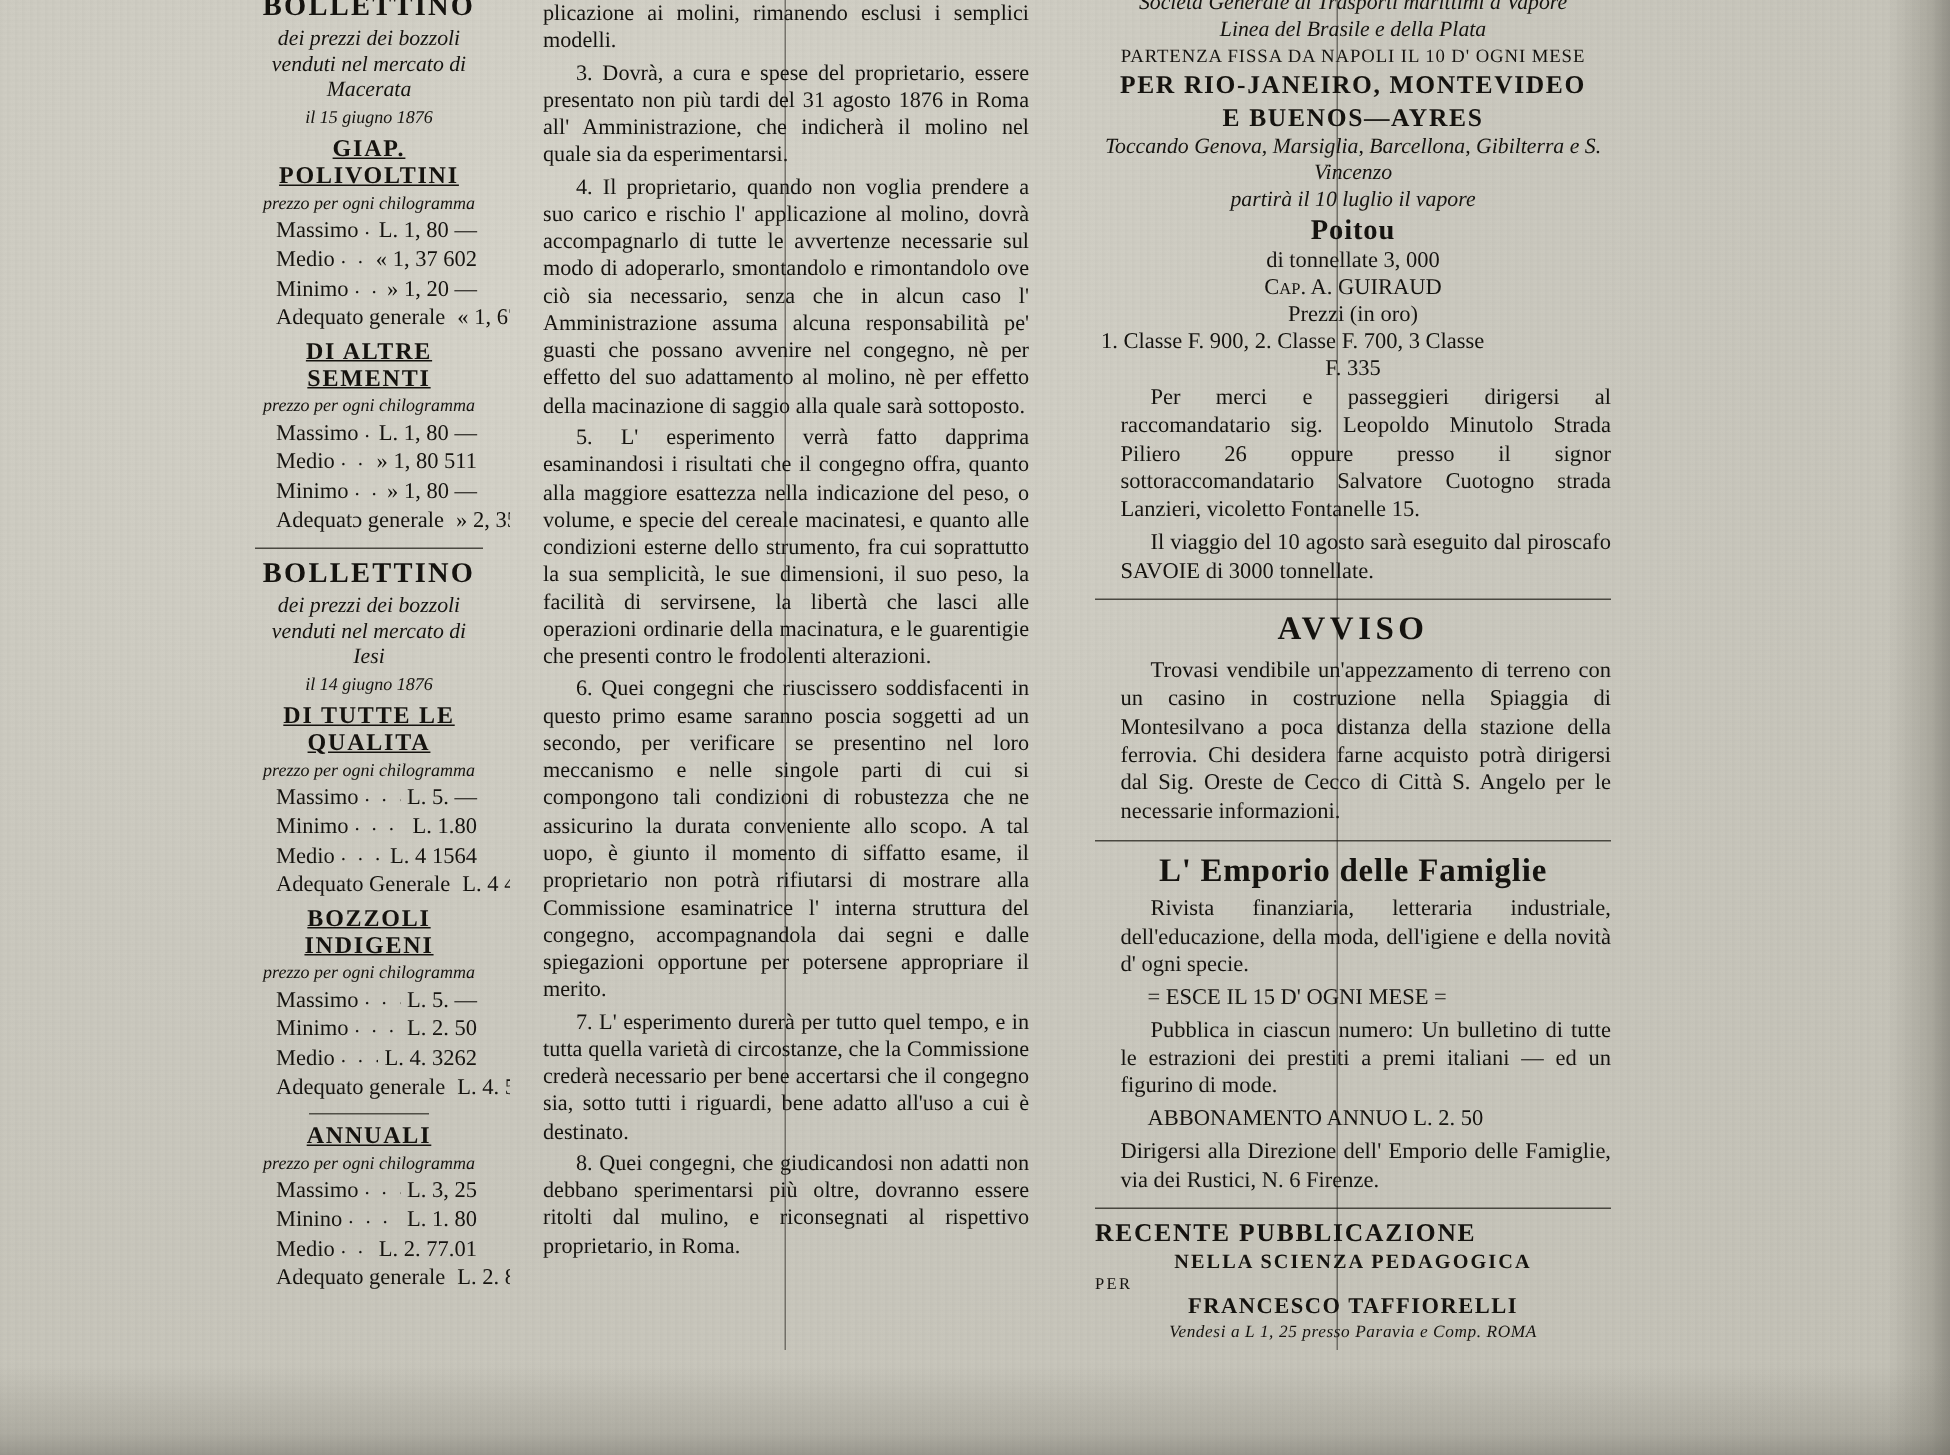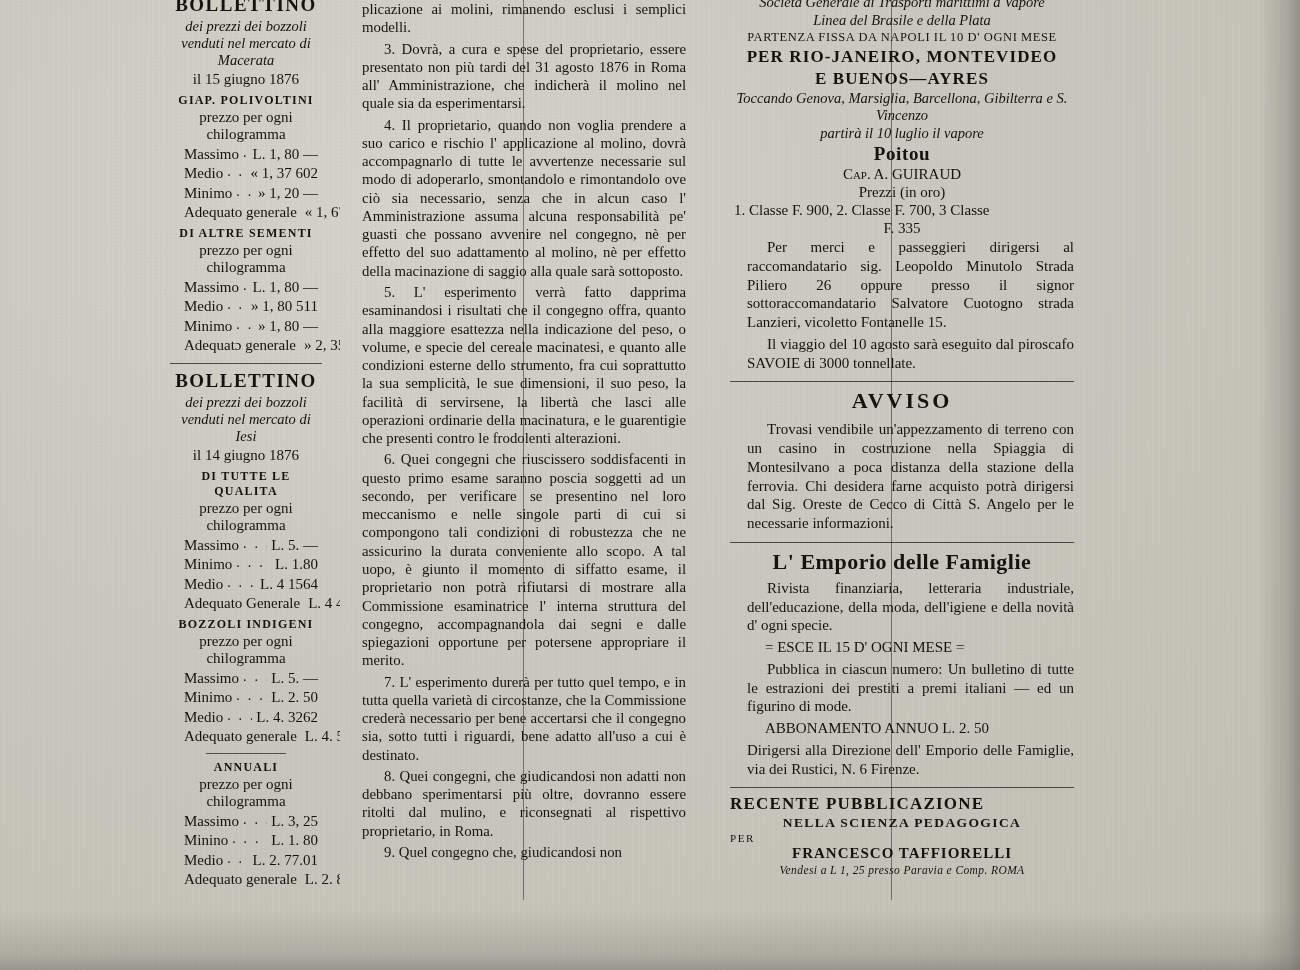--- a/index.html
+++ b/index.html
@@ -77,34 +77,36 @@
   }
   .hd-lg {
     text-align: center;
     font-size: 19px;
     letter-spacing: 1.5px;
     font-weight: 700;
     margin: 5px 0 2px 0;
   }
   .hd-md {
     text-align: center;
-    font-size: 12px;
+    font-size: 16px;
     letter-spacing: 1.2px;
     font-weight: 700;
     margin: 5px 0 1px 0;
+    text-decoration: underline;
   }
   .it-center {
     text-align: center;
     font-style: italic;
     font-size: 14.5px;
     margin: 1px 0 2px 0;
   }
   .it-center-sm {
     text-align: center;
-    font-size: 15px;
+    font-style: italic;
+    font-size: 12px;
     margin: 0 0 2px 0;
   }
 
   
   .price-row {
     display: flex;
     align-items: baseline;
     font-size: 15px;
     margin: 2.5px 0;
     white-space: nowrap;
@@ -386,33 +388,33 @@
     </div>
 
     <div class="col col-2">
       <p class="body-par" style="text-indent:0;">plicazione ai molini, rimanendo esclusi i semplici modelli.</p>
       <p class="body-par">3. Dovrà, a cura e spese del proprietario, essere presentato non più tardi del 31 agosto 1876 in Roma all' Amministrazione, che indicherà il molino nel quale sia da esperimentarsi.</p>
       <p class="body-par">4. Il proprietario, quando non voglia prendere a suo carico e rischio l' applicazione al molino, dovrà accompagnarlo di tutte le avvertenze necessarie sul modo di adoperarlo, smontandolo e rimontandolo ove ciò sia necessario, senza che in alcun caso l' Amministrazione assuma alcuna responsabilità pe' guasti che possano avvenire nel congegno, nè per effetto del suo adattamento al molino, nè per effetto della macinazione di saggio alla quale sarà sottoposto.</p>
       <p class="body-par">5. L' esperimento verrà fatto dapprima esaminandosi i risultati che il congegno offra, quanto alla maggiore esattezza nella indicazione del peso, o volume, e specie del cereale macinatesi, e quanto alle condizioni esterne dello strumento, fra cui soprattutto la sua semplicità, le sue dimensioni, il suo peso, la facilità di servirsene, la libertà che lasci alle operazioni ordinarie della macinatura, e le guarentigie che presenti contro le frodolenti alterazioni.</p>
       <p class="body-par">6. Quei congegni che riuscissero soddisfacenti in questo primo esame saranno poscia soggetti ad un secondo, per verificare se presentino nel loro meccanismo e nelle singole parti di cui si compongono tali condizioni di robustezza che ne assicurino la durata conveniente allo scopo. A tal uopo, è giunto il momento di siffatto esame, il proprietario non potrà rifiutarsi di mostrare alla Commissione esaminatrice l' interna struttura del congegno, accompagnandola dai segni e dalle spiegazioni opportune per potersene appropriare il merito.</p>
       <p class="body-par">7. L' esperimento durerà per tutto quel tempo, e in tutta quella varietà di circostanze, che la Commissione crederà necessario per bene accertarsi che il congegno sia, sotto tutti i riguardi, bene adatto all'uso a cui è destinato.</p>
       <p class="body-par">8. Quei congegni, che giudicandosi non adatti non debbano sperimentarsi più oltre, dovranno essere ritolti dal mulino, e riconsegnati al rispettivo proprietario, in Roma.</p>
-      <p class="body-par">9. Quel congegno che, giudicandosi non</p>
     </div>
 
     <div class="col col-3">
 
       <div class="col3-center-it top-cut">Società Generale di Trasporti marittimi a Vapore</div>
       <div class="col3-center-it">Linea del Brasile e della Plata</div>
       <div class="col3-center-sc" style="font-size:12.5px;">PARTENZA FISSA DA NAPOLI IL 10 D' OGNI MESE</div>
       <div class="ship-head">PER RIO-JANEIRO, MONTEVIDEO</div>
       <div class="ship-head">E BUENOS—AYRES</div>
       <div class="col3-center-it">Toccando Genova, Marsiglia, Barcellona, Gibilterra e S. Vincenzo</div>
       <div class="col3-center-it">partirà il 10 luglio  il vapore</div>
       <div class="col3-center" style="font-size:19px;font-weight:700;letter-spacing:.6px;">Poitou</div>
+      <div class="col3-center">di tonnellate 3, 000</div>
       <div class="col3-center sc">Cap. A. GUIRAUD</div>
       <div class="col3-center">Prezzi (in oro)</div>
       <div class="col3-center" style="text-align:left;padding-left:4px;">1. Classe F. 900, 2. Classe F. 700, 3 Classe</div>
       <div class="col3-center">F. 335</div>
       <p class="col3-par">Per merci e passeggieri dirigersi al raccomandatario sig. Leopoldo Minutolo Strada Piliero 26 oppure presso il signor sottoraccomandatario Salvatore Cuotogno strada Lanzieri, vicoletto Fontanelle 15.</p>
       <p class="col3-par">Il viaggio del 10 agosto  sarà eseguito dal piroscafo SAVOIE di 3000 tonnellate.</p>
 
       <hr class="hr-full">
 
       <div class="avviso">AVVISO</div>

